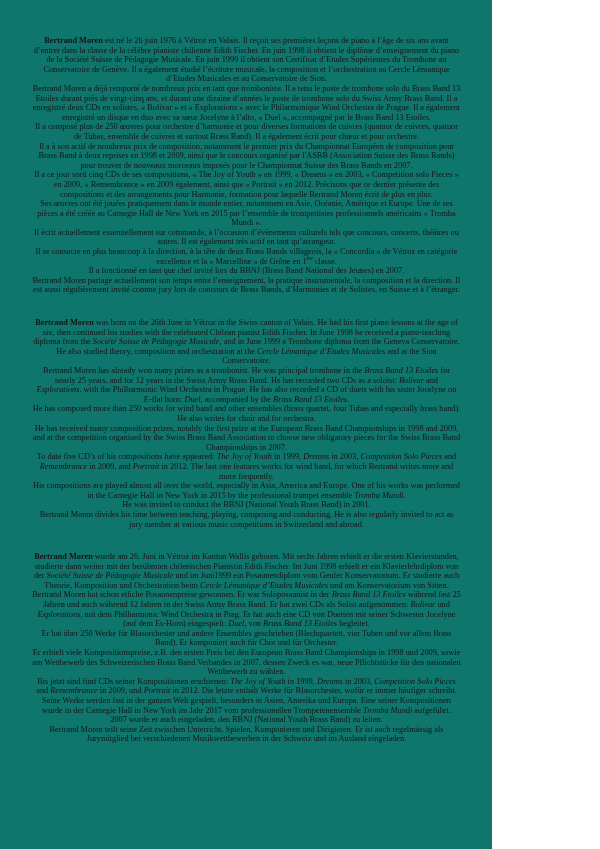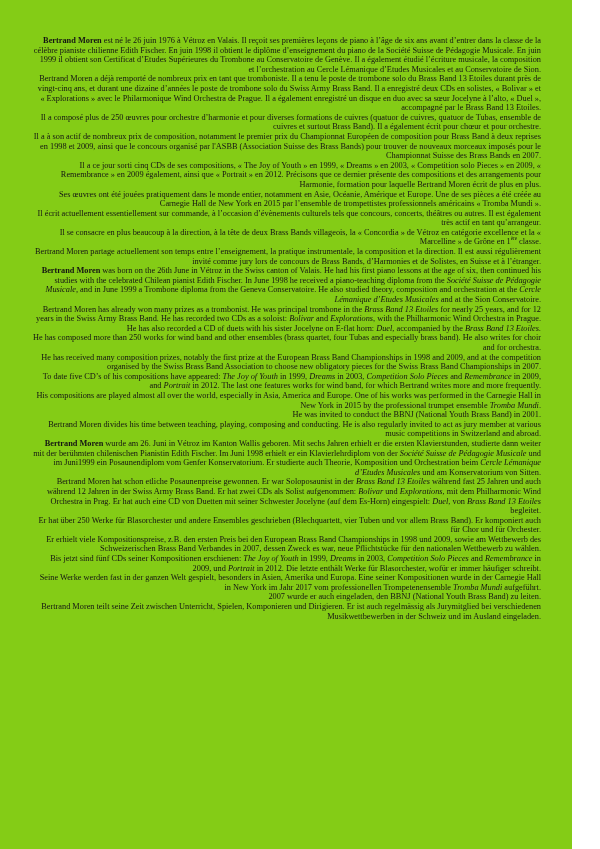--- a/index.html
+++ b/index.html
@@ -2,31 +2,32 @@
 <html><head>
 <meta charset="utf-8">
 <style>
   html, body {
     margin: 0;
     padding: 0;
     background: #ffffff;
   }
   .page {
     box-sizing: border-box;
-    width: 572px;
+    width: 492px;
     min-height: 849px;
-    background: #84cc16;
+    background: #0f766e;
     padding: 36px 31px 20px 32px;
     font-family: "Liberation Serif", "DejaVu Serif", serif;
     font-size: 8.3px;
     line-height: 9.6px;
     color: #141414;
-    text-align: right;
+    text-align: center;
   }
   .doc-section + .doc-section {
+    margin-top: 23px;
   }
   .doc-par {
     margin: 0;
     padding: 0;
   }
   .seg-b { font-weight: bold; }
   .seg-i { font-style: italic; }
   sup.seg-sup {
     font-size: 0.62em;
     line-height: 0;
@@ -40,20 +41,21 @@
   <div>
       <div class="doc-section">
         <p class="doc-par"><span class="seg-b ">Bertrand Moren</span><span class=""> est né le 26 juin 1976 à Vétroz en Valais. Il reçoit ses premières leçons de piano à l’âge de six ans avant d’entrer dans la classe de la célèbre pianiste chilienne Edith Fischer. En juin 1998 il obtient le diplôme d’enseignement du piano de la Société Suisse de Pédagogie Musicale. En juin 1999 il obtient son Certificat d’Etudes Supérieures du Trombone au Conservatoire de Genève. Il a également étudié l’écriture musicale, la composition et l’orchestration au Cercle Lémanique d’Etudes Musicales et au Conservatoire de Sion.</span></p>
         <p class="doc-par"><span class="">Bertrand Moren a déjà remporté de nombreux prix en tant que tromboniste. Il a tenu le poste de trombone solo du Brass Band 13 Etoiles durant près de vingt-cinq ans, et durant une dizaine d’années le poste de trombone solo du Swiss Army Brass Band. Il a enregistré deux CDs en solistes, « Bolivar » et « Explorations » avec le Philarmonique Wind Orchestra de Prague. Il a également enregistré un disque en duo avec sa sœur Jocelyne à l’alto, « Duel », accompagné par le Brass Band 13 Etoiles.</span></p>
         <p class="doc-par"><span class="">Il a composé plus de 250 œuvres pour orchestre d’harmonie et pour diverses formations de cuivres (quatuor de cuivres, quatuor de Tubas, ensemble de cuivres et surtout Brass Band). Il a également écrit pour chœur et pour orchestre.</span></p>
         <p class="doc-par"><span class="">Il a à son actif de nombreux prix de composition, notamment le premier prix du Championnat Européen de composition pour Brass Band à deux reprises en 1998 et 2009, ainsi que le concours organisé par l'ASBB (Association Suisse des Brass Bands) pour trouver de nouveaux morceaux imposés pour le Championnat Suisse des Brass Bands en 2007.</span></p>
         <p class="doc-par"><span class="">Il a ce jour sorti cinq CDs de ses compositions, « The Joy of Youth » en 1999, « Dreams » en 2003, « Competition solo Pieces » en 2009, « Remembrance » en 2009 également, ainsi que « Portrait » en 2012. Précisons que ce dernier présente des compositions et des arrangements pour Harmonie, formation pour laquelle Bertrand Moren écrit de plus en plus.</span></p>
         <p class="doc-par"><span class="">Ses œuvres ont été jouées pratiquement dans le monde entier, notamment en Asie, Océanie, Amérique et Europe. Une de ses pièces a été créée au Carnegie Hall de New York en 2015 par l’ensemble de trompettistes professionnels américains « Tromba Mundi ».</span></p>
         <p class="doc-par"><span class="">Il écrit actuellement essentiellement sur commande, à l’occasion d’évènements culturels tels que concours, concerts, théâtres ou autres. Il est également très actif en tant qu’arrangeur.</span></p>
         <p class="doc-par"><span class="">Il se consacre en plus beaucoup à la direction, à la tête de deux Brass Bands villageois, la « Concordia » de Vétroz en catégorie excellence et la « Marcelline » de Grône en 1</span><sup class="seg-sup ">ère</sup><span class=""> classe.</span></p>
+        <p class="doc-par"><span class="">Il a fonctionné en tant que chef invité lors du BBNJ (Brass Band National des Jeunes) en 2007.</span></p>
         <p class="doc-par"><span class="">Bertrand Moren partage actuellement son temps entre l’enseignement, la pratique instrumentale, la composition et la direction. Il est aussi régulièrement invité comme jury lors de concours de Brass Bands, d’Harmonies et de Solistes, en Suisse et à l’étranger.</span></p>
       </div>
       <div class="doc-section">
         <p class="doc-par"><span class="seg-b ">Bertrand Moren</span><span class=""> was born on the 26th June in Vétroz in the Swiss canton of Valais. He had his first piano lessons at the age of six, then continued his studies with the celebrated Chilean pianist Edith Fischer. In June 1998 he received a piano-teaching diploma from the </span><span class="seg-i">Société Suisse de Pédagogie Musicale,</span><span class=""> and in June 1999 a Trombone diploma from the Geneva Conservatoire. He also studied theory, composition and orchestration at the </span><span class="seg-i">Cercle Lémanique d’Etudes Musicales</span><span class=""> and at the Sion Conservatoire.</span></p>
         <p class="doc-par"><span class="">Bertrand Moren has already won many prizes as a trombonist. He was principal trombone in the </span><span class="seg-i">Brass Band 13 Etoiles</span><span class=""> for nearly 25 years, and for 12 years in the Swiss Army Brass Band. He has recorded two CDs as a soloist: </span><span class="seg-i">Bolivar</span><span class=""> and </span><span class="seg-i">Explorations</span><span class="">, with the Philharmonic Wind Orchestra in Prague. He has also recorded a CD of duets with his sister Jocelyne on E-flat horn: </span><span class="seg-i">Duel</span><span class="">, accompanied by the </span><span class="seg-i">Brass Band 13 Etoiles.</span></p>
         <p class="doc-par"><span class="">He has composed more than 250 works for wind band and other ensembles (brass quartet, four Tubas and especially brass band). He also writes for choir and for orchestra.</span></p>
         <p class="doc-par"><span class="">He has received many composition prizes, notably the first prize at the European Brass Band Championships in 1998 and 2009, and at the competition organised by the Swiss Brass Band Association to choose new obligatory pieces for the Swiss Brass Band Championships in 2007.</span></p>
         <p class="doc-par"><span class="">To date five CD’s of his compositions have appeared: </span><span class="seg-i">The Joy of Youth</span><span class=""> in 1999, </span><span class="seg-i">Dreams</span><span class=""> in 2003, </span><span class="seg-i">Competition Solo Pieces</span><span class=""> and </span><span class="seg-i">Remembrance</span><span class=""> in 2009, and </span><span class="seg-i">Portrait</span><span class=""> in 2012. The last one features works for wind band, for which Bertrand writes more and more frequently.</span></p>
         <p class="doc-par"><span class="">His compositions are played almost all over the world, especially in Asia, America and Europe. One of his works was performed in the Carnegie Hall in New York in 2015 by the professional trumpet ensemble </span><span class="seg-i">Tromba Mundi</span><span class="">.</span></p>
         <p class="doc-par"><span class="">He was invited to conduct the BBNJ (National Youth Brass Band) in 2001.</span></p>

